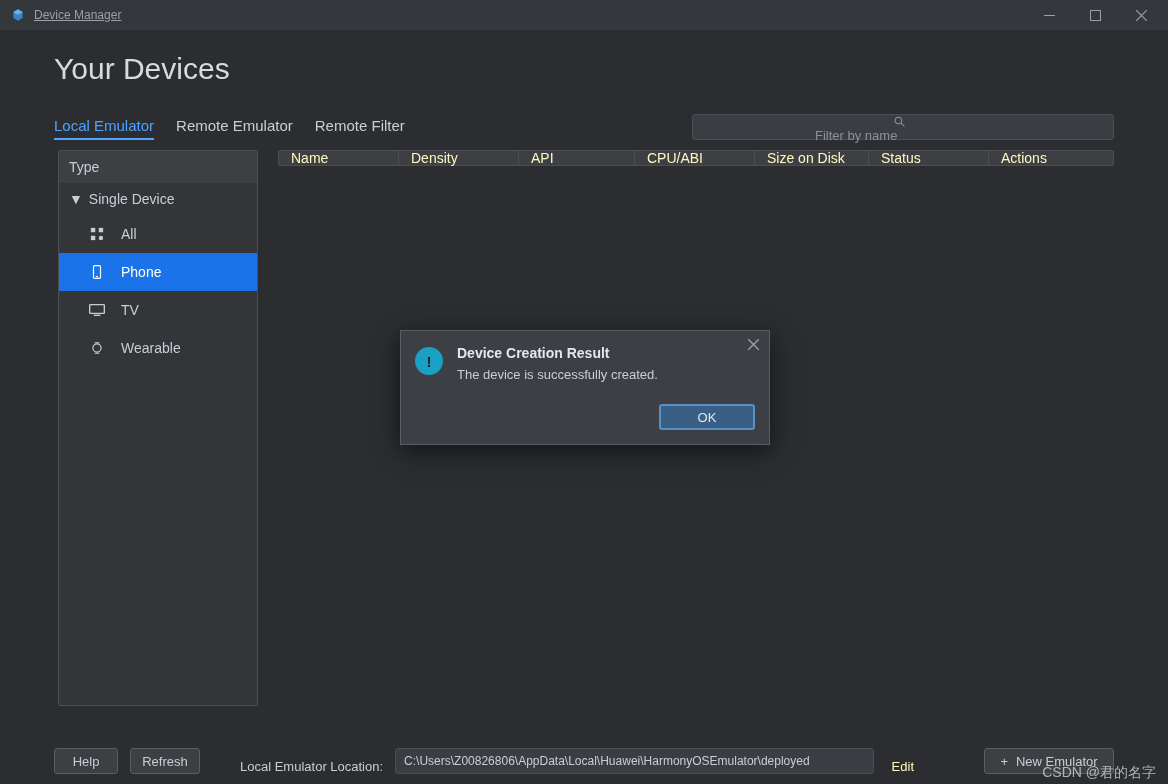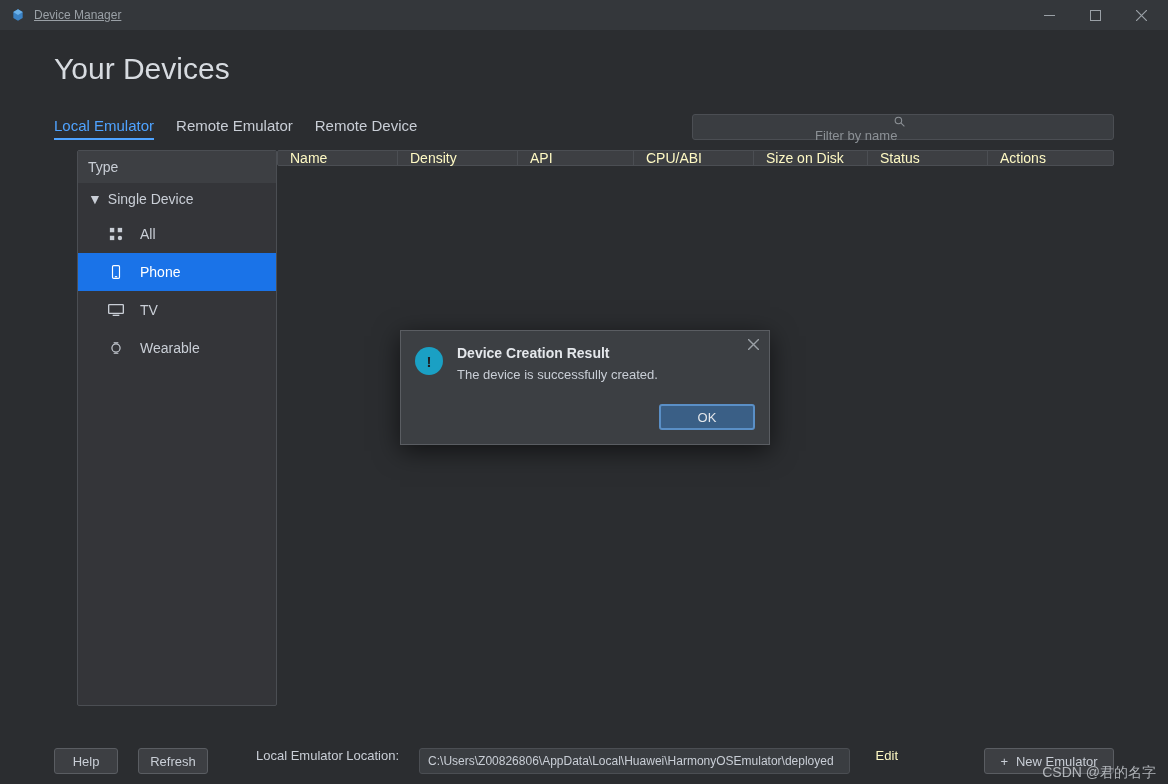--- a/index.html
+++ b/index.html
@@ -21,36 +21,36 @@
   .tabs { display:flex; gap:22px; font-size:15px; }
   .tab { color:#c9ced6; padding-bottom:4px; cursor:pointer; }
   .tab.active { color:#4fa3ff; border-bottom:2px solid #4fa3ff; }
   .tabrow .spacer { flex:1; }
   .searchbox { width:422px; height:26px; background:#3a3d41; border:1px solid #4b4e53; border-radius:3px; display:flex; align-items:center; padding:0 8px; font-size:13px; color:#8c9196;flex-direction:column; }
   .searchbox .sicon { margin-right:8px; color:#8c9196; font-size:13px; }
   .searchbox input { flex:1; background:transparent; border:none; outline:none; color:#c9ced6; font-size:13px; }
   .searchbox input::placeholder { color:#8c9196; }
 
   
-  .main { display:flex; padding:10px 54px 0 77px; }
+  .main { display:flex; padding:10px 54px 0 58px; gap:20px; }
   .sidebar { width:200px; background:#343539; border:1px solid #4b4e53; border-radius:2px; overflow:hidden; height:556px;}
   .sidebar .hdr { background:#3d3f43; height:32px; display:flex; align-items:center; padding:0 10px; font-size:14px; color:#c9ced6; }
   .treehdr { display:flex; align-items:center; height:32px; padding:0 10px; font-size:14px; color:#c9ced6; gap:6px;}
   .treeitem { display:flex; align-items:center; height:38px; padding-left:30px; font-size:14px; color:#c9ced6; gap:16px;}
   .treeitem.selected { background:#1a73e8; color:#fff; }
   .treeitem .icon { width:16px; display:flex; align-items:center; justify-content:center; }
 
   .tablearea { flex:1; }
   .tablehdr { display:flex; background:#3d3f43; border:1px solid #4b4e53; border-radius:2px; height:16px; align-items:center; font-size:14px; color:#fef9c3; }
   .tablehdr div { padding:0 12px; border-right:1px solid #4b4e53; height:100%; display:flex; align-items:center;}
   .tablehdr div:last-child { border-right:none; }
   .col-name{width:120px;} .col-density{width:120px;} .col-api{width:116px;} .col-cpu{width:120px;} .col-size{width:114px;} .col-status{width:120px;} .col-actions{flex:1;}
 
   
-  .bottombar { position:absolute; left:0; right:0; bottom:10px; padding:0 54px; display:flex; align-items:flex-start; gap:20px; font-size:13px; color:#c9ced6;}
+  .bottombar { position:absolute; left:0; right:0; bottom:10px; padding:0 54px; display:flex; align-items:flex-end; gap:12px; font-size:13px; color:#c9ced6;}
   .btn { background:#3d3f43; border:1px solid #5a5d62; border-radius:3px; height:26px; padding:0 14px; display:flex; align-items:center; justify-content:center; font-size:13px; color:#c9ced6; cursor:pointer;}
   .pathbox { flex:1; background:#3a3d41; border:1px solid #4b4e53; border-radius:3px; height:26px; padding:0 8px; color:#c9ced6; font-size:12px; outline:none;}
   .editlink { color:#fef9c3; cursor:pointer; padding:0 6px;}
   .newbtn { display:flex; align-items:center; gap:8px; }
 
   
   .dialog { position:absolute; left:400px; top:330px; width:370px; background:#3c3f43; border:1px solid #5a5d62; box-shadow:0 6px 24px rgba(0,0,0,.6); padding:14px 14px 14px 14px; }
   .dialog .close { position:absolute; top:8px; right:10px; color:#9aa0a6; cursor:pointer; font-size:14px;}
   .dialog .row { display:flex; gap:14px;}
   .dialog .dicon { width:28px; height:28px; border-radius:50%; background:#1aa0c4; display:flex; align-items:center; justify-content:center; color:#1c1f22; font-weight:700; font-size:15px; margin-top:2px;}
@@ -93,21 +93,21 @@
 </div>
 
 <div class="pageheader">
   <h1>Your Devices</h1>
 </div>
 
 <div class="tabrow">
   <div class="tabs">
     <div class="tab active">Local Emulator</div>
     <div class="tab">Remote Emulator</div>
-    <div class="tab">Remote Device</div>
+    <div class="tab">Remote Filter</div>
   </div>
   <div class="spacer"></div>
   <div class="searchbox">
     <span class="sicon">
       <svg width="13" height="13" viewBox="0 0 24 24">
           <circle cx="10" cy="10" r="6" fill="none" stroke="#8c9196" stroke-width="2"></circle>
           <line x1="15" y1="15" x2="21" y2="21" stroke="#8c9196" stroke-width="2"></line>
         </svg>
     </span>
     <input type="text" placeholder="Filter by name" style="">

